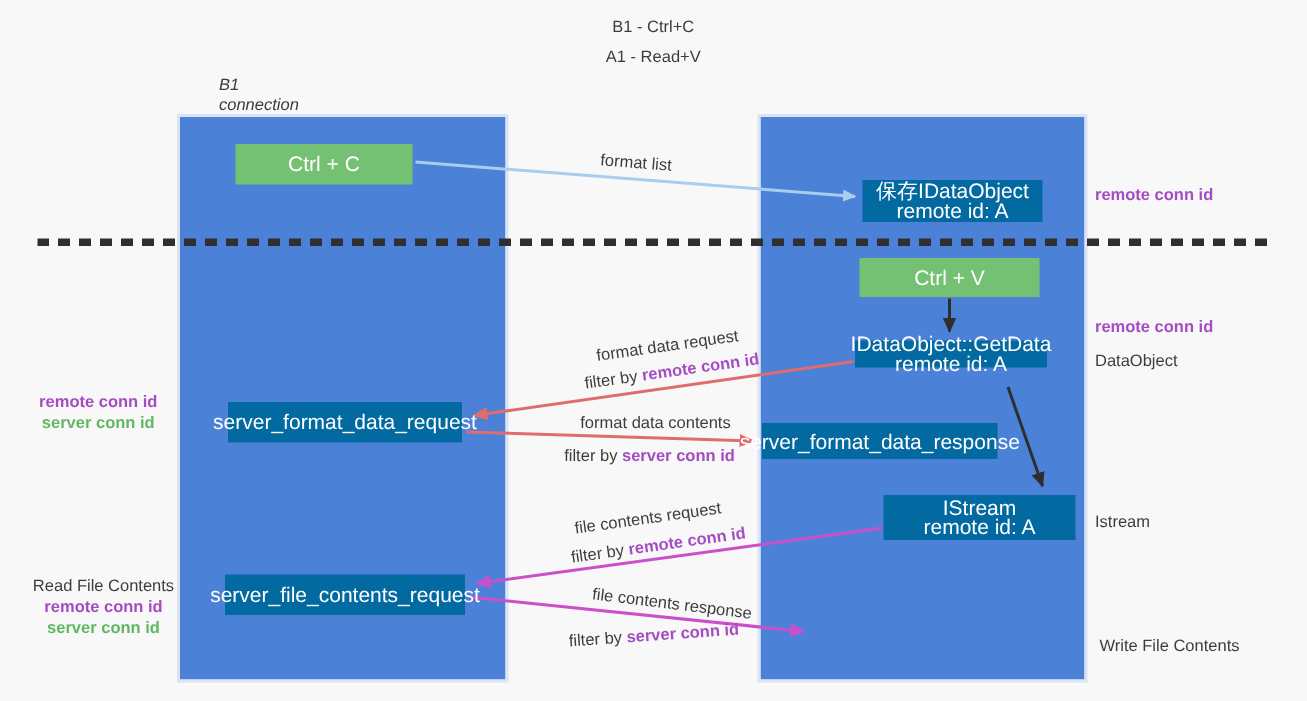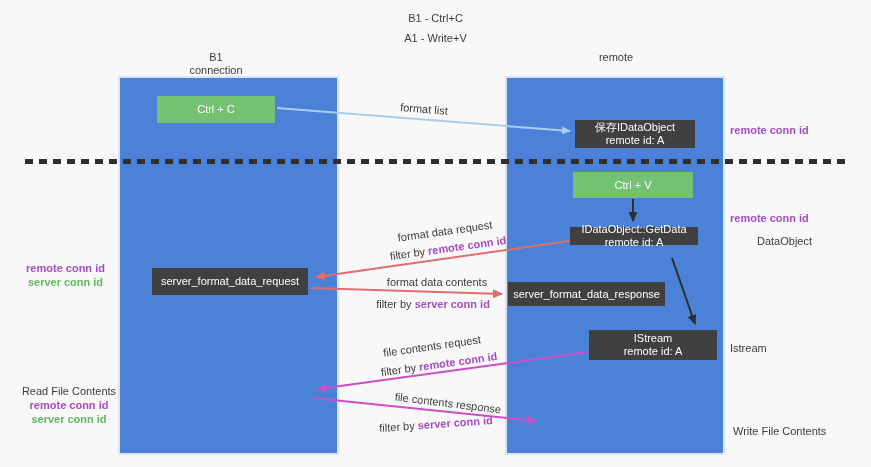--- a/index.html
+++ b/index.html
@@ -1,51 +1,50 @@
 <!DOCTYPE html>
 <html><head>
 <meta charset="utf-8">
 <style>
   html,body{margin:0;padding:0;background:#f8f8f9;}
   #canvas{position:relative;width:871px;height:467px;background:#f8f8f9;overflow:hidden;
     font-family:"Liberation Sans",sans-serif;color:#3d3d3d;}
   .abs{position:absolute;}
   .title{left:0;top:8px;width:871px;text-align:center;font-size:11px;line-height:20px;color:#3c3c3c;}
-  .colhead{text-align:center;font-size:11px;line-height:13px;color:#3c3c3c;}
+  .colhead{text-align:left;font-size:11px;line-height:13px;color:#3c3c3c;font-style:italic;}
   .column{background:#4b82d8;outline:2px solid #dbe3f5;}
   .dashes{left:25px;top:159px;width:820px;height:5px;
     background:repeating-linear-gradient(90deg,#2f2f2f 0 8px,rgba(0,0,0,0) 8px 14px);}
   .node{display:flex;flex-direction:column;align-items:center;justify-content:center;
-    color:#fff;font-size:11px;line-height:13px;text-align:center;}
+    color:#fff;font-size:14px;line-height:13px;text-align:center;}
   .green{background:#74c173;}
-  .orange{background:#404040;}
+  .orange{background:#0369a1;}
   .sidelbl{font-size:11px;line-height:14px;white-space:nowrap;}
   .purple{color:#a64cc3;font-weight:bold;}
   .greenlbl{color:#62b862;font-weight:bold;}
   .arrlbl{font-size:11px;white-space:nowrap;color:#3d3d3d;}
   .ctr{transform:translate(-50%,-50%);}
   .leftgrp{text-align:center;}
   svg{position:absolute;left:0;top:0;pointer-events:none;}
 </style>
 </head>
 <body>
 
 <div id="canvas">
 
   <div class="abs title">
     <div>B1 - Ctrl+C</div>
-    <div>A1 - Write+V</div>
+    <div>A1 - Read+V</div>
   </div>
 
   <div class="abs colhead" style="left:146px;top:51px;width:140px;">
     <div>B1</div>
     <div>connection</div>
   </div>
   <div class="abs colhead" style="left:546px;top:51px;width:140px;">
-    <div>remote</div>
   </div>
 
   <div class="abs column" style="left:120px;top:78px;width:217px;height:375px;"></div>
   <div class="abs column" style="left:507px;top:78px;width:216px;height:375px;"></div>
 
   <div class="abs dashes"></div>
 
   <svg width="871" height="467">
     <defs>
       <marker id="mblue" markerWidth="9" markerHeight="8" refX="8" refY="4" orient="auto" markerUnits="userSpaceOnUse">
@@ -94,25 +93,28 @@
 
   <div class="abs node orange" style="left:508px;top:282px;width:157px;height:24px;">
     <span>server_format_data_response</span>
   </div>
 
   <div class="abs node orange" style="left:589px;top:330px;width:128px;height:30px;">
     <span>IStream</span>
     <span>remote id: A</span>
   </div>
 
+  <div class="abs node orange" style="left:150px;top:383px;width:160px;height:27px;">
+    <span>server_file_contents_request</span>
+  </div>
 
 
   <div class="abs sidelbl purple" style="left:730px;top:123px;">remote conn id</div>
   <div class="abs sidelbl purple" style="left:730px;top:211px;">remote conn id</div>
-  <div class="abs sidelbl" style="left:757px;top:234px;">DataObject</div>
+  <div class="abs sidelbl" style="left:730px;top:234px;">DataObject</div>
   <div class="abs sidelbl" style="left:730px;top:341px;">Istream</div>
   <div class="abs sidelbl" style="left:733px;top:424px;">Write File Contents</div>
 
   <div class="abs leftgrp" style="left:18px;top:261px;width:95px;">
     <div class="sidelbl purple">remote conn id</div>
     <div class="sidelbl greenlbl">server conn id</div>
   </div>
   <div class="abs leftgrp" style="left:14px;top:384px;width:110px;">
     <div class="sidelbl">Read File Contents</div>
     <div class="sidelbl purple">remote conn id</div>

